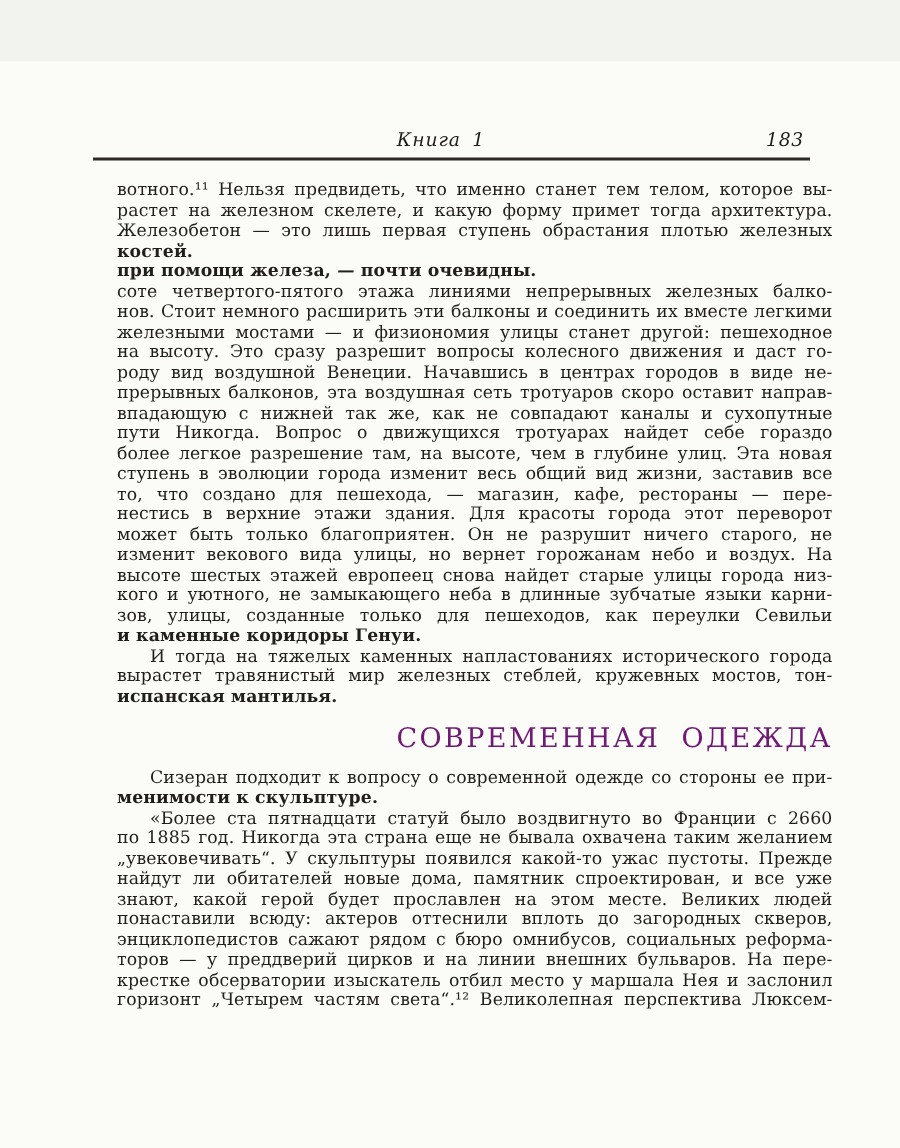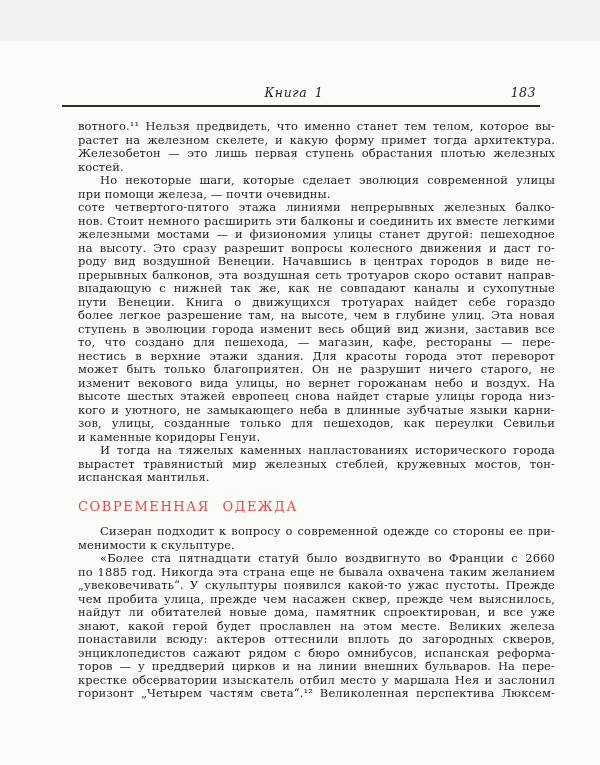--- a/index.html
+++ b/index.html
@@ -42,60 +42,59 @@
     top: 79px; left: 78px; width: 477px;
     font-size: 11.5px;
     line-height: 13.5px;
     letter-spacing: 0.1px;
   }
   .paragraph { margin: 0; }
   .line {
     text-align: justify;
     text-align-last: justify;
   }
-  .line.para-end { text-align-last: left; }
+  .line.para-end { text-align-last: left; font-weight: bold; }
   .line.indent { text-indent: 22px; }
   .section-heading {
-    text-align: left;
-    font-size: 13px;
+    text-align: right;
+    font-size: 18px;
     letter-spacing: 1.6px;
     word-spacing: 7px;
     margin: 15px 0 12px 0;
-    color: #ef4444;
+    color: #701a75;
   }
 </style>
 </head>
 <body>
 
 <div class="page" style="background: rgb(251, 251, 248); color: rgb(33, 31, 28);">
   <div class="page-header">
     <span class="running-title">Книга 1</span>
     <span class="page-number">183</span>
   </div>
   <div class="header-rule" style="border-top-color: rgb(46, 43, 39);"></div>
   <div class="page-body">
       <div class="paragraph">
         <div class="line">вотного.¹¹ Нельзя предвидеть, что именно станет тем телом, которое вы-</div>
         <div class="line">растет на железном скелете, и какую форму примет тогда архитектура.</div>
         <div class="line">Железобетон — это лишь первая ступень обрастания плотью железных</div>
         <div class="line para-end">костей.</div>
       </div>
       <div class="paragraph">
-        <div class="line indent">Но некоторые шаги, которые сделает эволюция современной улицы</div>
         <div class="line para-end">при помощи железа, — почти очевидны.</div>
       </div>
       <div class="paragraph">
         <div class="line">соте четвертого-пятого этажа линиями непрерывных железных балко-</div>
         <div class="line">нов. Стоит немного расширить эти балконы и соединить их вместе легкими</div>
         <div class="line">железными мостами — и физиономия улицы станет другой: пешеходное</div>
         <div class="line">на высоту. Это сразу разрешит вопросы колесного движения и даст го-</div>
         <div class="line">роду вид воздушной Венеции. Начавшись в центрах городов в виде не-</div>
         <div class="line">прерывных балконов, эта воздушная сеть тротуаров скоро оставит направ-</div>
         <div class="line">впадающую с нижней так же, как не совпадают каналы и сухопутные</div>
-        <div class="line">пути Венеции. Книга о движущихся тротуарах найдет себе гораздо</div>
+        <div class="line">пути Никогда. Вопрос о движущихся тротуарах найдет себе гораздо</div>
         <div class="line">более легкое разрешение там, на высоте, чем в глубине улиц. Эта новая</div>
         <div class="line">ступень в эволюции города изменит весь общий вид жизни, заставив все</div>
         <div class="line">то, что создано для пешехода, — магазин, кафе, рестораны — пере-</div>
         <div class="line">нестись в верхние этажи здания. Для красоты города этот переворот</div>
         <div class="line">может быть только благоприятен. Он не разрушит ничего старого, не</div>
         <div class="line">изменит векового вида улицы, но вернет горожанам небо и воздух. На</div>
         <div class="line">высоте шестых этажей европеец снова найдет старые улицы города низ-</div>
         <div class="line">кого и уютного, не замыкающего неба в длинные зубчатые языки карни-</div>
         <div class="line">зов, улицы, созданные только для пешеходов, как переулки Севильи</div>
         <div class="line para-end">и каменные коридоры Генуи.</div>
@@ -107,23 +106,22 @@
       </div>
       <div class="section-heading">СОВРЕМЕННАЯ ОДЕЖДА</div>
       <div class="paragraph">
         <div class="line indent">Сизеран подходит к вопросу о современной одежде со стороны ее при-</div>
         <div class="line para-end">менимости к скульптуре.</div>
       </div>
       <div class="paragraph">
         <div class="line indent">«Более ста пятнадцати статуй было воздвигнуто во Франции с 2660</div>
         <div class="line">по 1885 год. Никогда эта страна еще не бывала охвачена таким желанием</div>
         <div class="line">„увековечивать“. У скульптуры появился какой-то ужас пустоты. Прежде</div>
-        <div class="line">чем пробита улица, прежде чем насажен сквер, прежде чем выяснилось,</div>
         <div class="line">найдут ли обитателей новые дома, памятник спроектирован, и все уже</div>
-        <div class="line">знают, какой герой будет прославлен на этом месте. Великих железа</div>
+        <div class="line">знают, какой герой будет прославлен на этом месте. Великих людей</div>
         <div class="line">понаставили всюду: актеров оттеснили вплоть до загородных скверов,</div>
-        <div class="line">энциклопедистов сажают рядом с бюро омнибусов, испанская реформа-</div>
+        <div class="line">энциклопедистов сажают рядом с бюро омнибусов, социальных реформа-</div>
         <div class="line">торов — у преддверий цирков и на линии внешних бульваров. На пере-</div>
         <div class="line">крестке обсерватории изыскатель отбил место у маршала Нея и заслонил</div>
         <div class="line">горизонт „Четырем частям света“.¹² Великолепная перспектива Люксем-</div>
       </div>
     </div>
 </div>
 
 </body></html>

